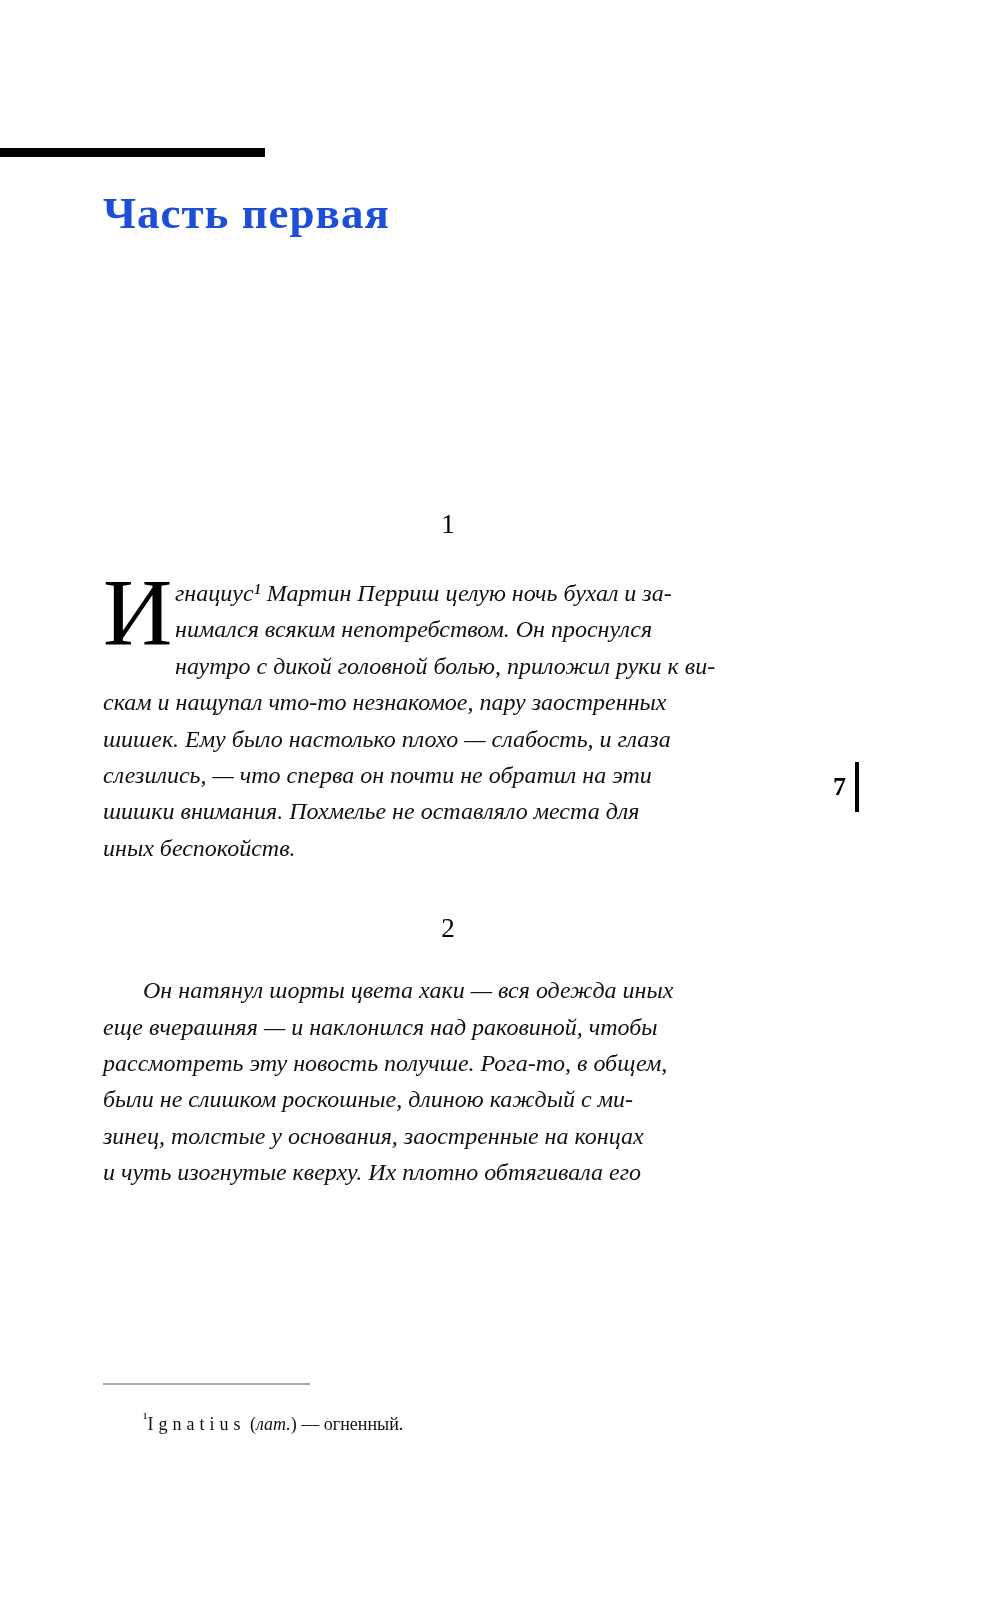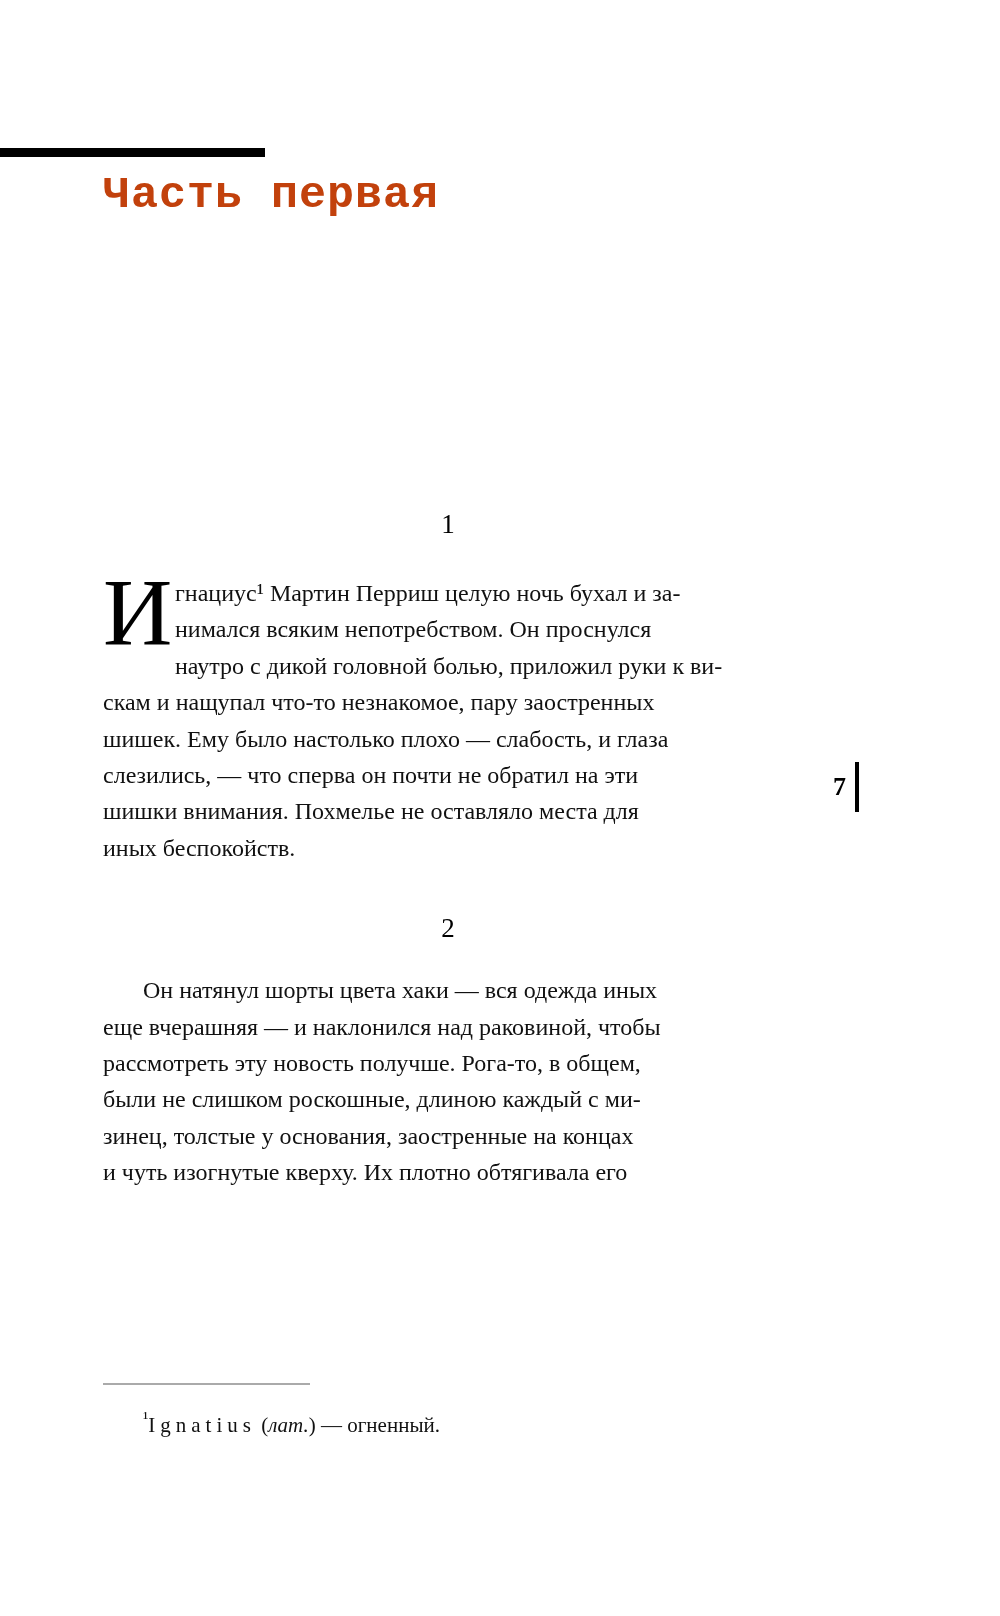--- a/index.html
+++ b/index.html
@@ -16,47 +16,47 @@
     position: absolute;
     left: 0;
     top: 148px;
     width: 265px;
     height: 9px;
     background: #000000;
   }
   .heading {
     position: absolute;
     left: 103px;
-    top: 161px;
-    font-family: Liberation Mono, monospace;
+    top: 178px;
+    font-family: Liberation Serif, serif;
     font-weight: 800;
     font-stretch: condensed;
     font-size: 45px;
     line-height: 70px;
-    color: #c2410c;
+    color: #1d4ed8;
     letter-spacing: 1px;
   }
   .body-col {
     position: absolute;
     left: 103px;
     top: 506px;
     width: 690px;
     font-size: 24px;
     line-height: 36.4px;
   }
   .chapter-number {
     text-align: center;
     font-size: 27px;
     line-height: 36px;
     color: #000000;
   }
   .chapter-number.first { margin-bottom: 33px; }
   .chapter-number.second { margin-top: 44px; margin-bottom: 26px; }
   .para { margin: 0; }
-  .para-text { white-space: pre-line; }
+  .para-text { white-space: pre-line; font-style: italic; }
   .para.indented { text-indent: 40px; }
   .dropcap {
     float: left;
     font-size: 96px;
     line-height: 72px;
     height: 72px;
     width: 62px;
     margin-right: 10px;
     margin-top: 2px;
     color: #000000;
@@ -85,21 +85,21 @@
     top: 1383px;
     width: 207px;
     height: 2px;
     background: #aaaaaa;
   }
   .footnote {
     position: absolute;
     left: 103px;
     top: 1403px;
     width: 690px;
-    font-size: 21px;
+    font-size: 18px;
     line-height: 30px;
     text-indent: 40px;
     color: #111111;
   }
   .footnote-term { letter-spacing: 5px; }
   .footnote-lang { font-style: italic; }
 </style>
 </head>
 <body>
 

